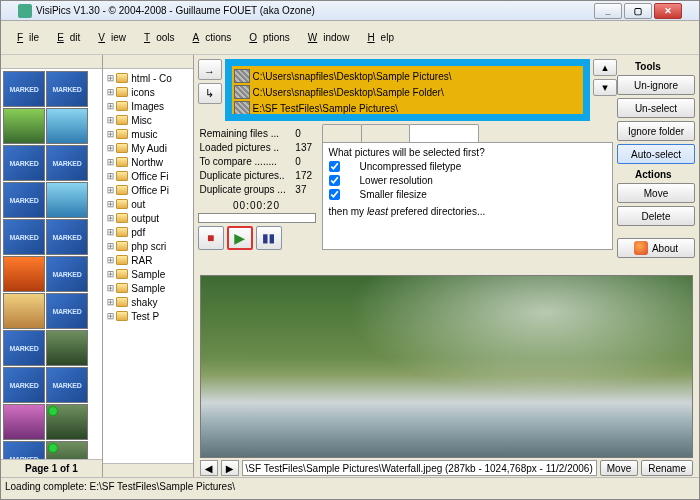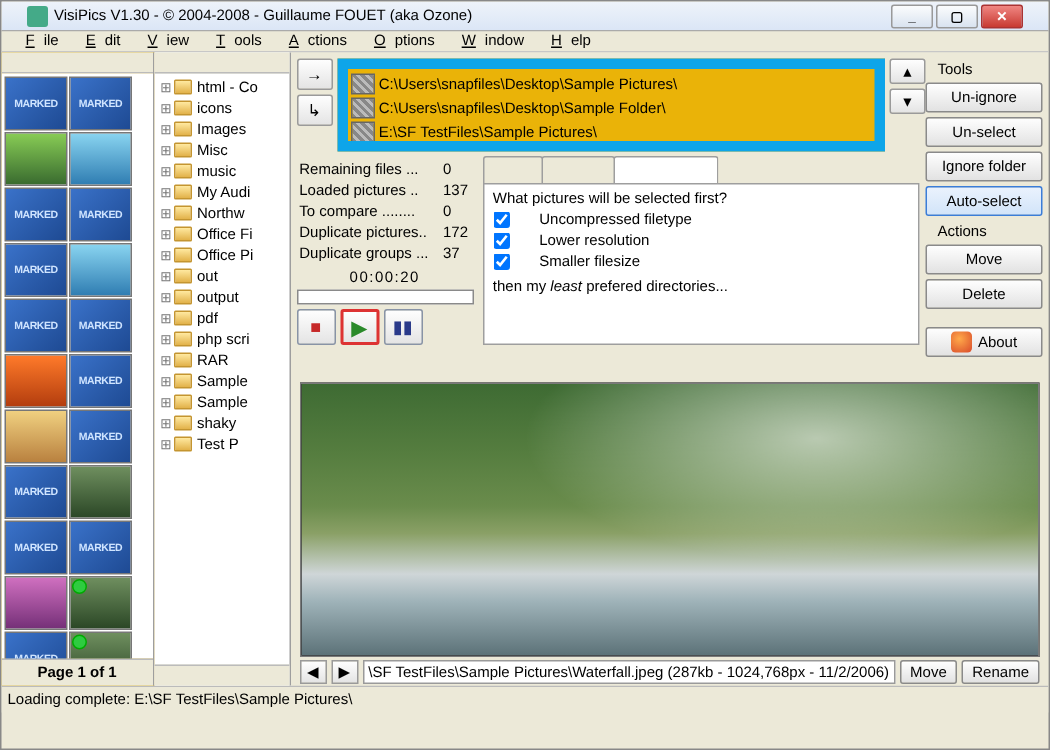--- a/index.html
+++ b/index.html
@@ -3,21 +3,21 @@
 <meta charset="utf-8">
 <style>
 *{box-sizing:border-box;margin:0;padding:0;font-family:Tahoma,Arial,sans-serif;font-size:10px}
 body{background:#ece9d8;width:700px;height:500px;overflow:hidden;border:1px solid #888}
 .titlebar{height:20px;background:linear-gradient(#eef3fa,#dbe6f6);display:flex;align-items:center;padding:0 17px;border-bottom:1px solid #aaa}
 .titlebar .icon{width:14px;height:14px;background:#4a8;border-radius:2px;margin-right:4px}
 .title-txt{flex:1;white-space:nowrap;overflow:hidden}
 .winbtns{display:flex;gap:2px}
 .winbtn{width:28px;height:16px;border:1px solid #999;border-radius:2px;background:linear-gradient(#fbfcfd,#d9e3f0);display:flex;align-items:center;justify-content:center;font-weight:bold;font-size:9px}
 .winbtn.close{background:linear-gradient(#f08682,#c83a32);color:#fff;border-color:#a33}
-.menubar{height:14px;background:#ece9d8;display:flex;align-items:center;padding:0 4px;border-bottom:1px solid #c7c7c7}
+.menubar{height:34px;background:#ece9d8;display:flex;align-items:center;padding:0 4px;border-bottom:1px solid #c7c7c7}
 .menubar span{padding:0 6px;cursor:default}
 .main{display:flex;height:422px}
 .left{width:184px;border-right:1px solid #9e9e9e;display:flex;flex-direction:column;background:#eab308}
 .thumbs{flex:1;overflow:hidden;background:#fff;padding:2px;display:flex;flex-wrap:wrap;gap:1px;align-content:flex-start}
 .th{width:42px;height:36px;background:linear-gradient(135deg,#6aa,#366);border:1px solid #777;position:relative;display:flex;align-items:center;justify-content:center}
 .th.marked{background:linear-gradient(135deg,#3a72c9,#1e4a93)}
 .th.marked::after{content:"MARKED";position:absolute;color:#cfe4ff;font-size:7px;font-weight:bold;letter-spacing:-0.3px}
 .th.n1{background:linear-gradient(#88cc55,#396b2f)}
 .th.n2{background:linear-gradient(#f0d080,#b9813f)}
 .th.n3{background:linear-gradient(#ff7a2a,#b33d0e)}
@@ -52,21 +52,21 @@
 .pbtn.stop{color:#c62828}
 .pbtn.play{border:2px solid #d33;color:#2a8a2a;font-size:14px}
 .pbtn.pause{color:#2a3a8a}
 .tabs{flex:1;display:flex;flex-direction:column}
 .tabbar{display:flex;height:18px}
 .tab{padding:18px 8px;border:1px solid #9e9e9e;border-bottom:none;background:#ece9d8;border-radius:2px 2px 0 0;margin-right:-1px}
 .tab.active{background:#fff}
 .tabbody{flex:1;border:1px solid #9e9e9e;background:#fff;padding:4px 6px}
 .tabbody label{display:flex;align-items:center;gap:20px;margin:3px 0}
 .sidecol{width:78px;display:flex;flex-direction:column;gap:3px}
-.sidecol h6{font-size:10px;font-weight:normal;margin:2px 8px 0}
+.sidecol h6{font-size:10px;font-weight:bold;margin:2px 18px 0}
 .btn{height:20px;border:1px solid #8a8a8a;border-radius:2px;background:linear-gradient(#fefefe,#e2e2e2);display:flex;align-items:center;justify-content:center;padding:0 6px}
 .btn.sel{border:1px solid #3b7dd8;background:linear-gradient(#eaf2fd,#d2e4f9)}
 .abouticon{width:14px;height:14px;background:radial-gradient(circle at 40% 35%,#ffa94a,#d94a2a);border-radius:3px;margin-right:4px}
 .preview{flex:1;margin:0 6px;border:1px solid #7a7a7a;background:#000;position:relative;overflow:hidden}
 .preview .img{position:absolute;inset:0;background:
  radial-gradient(ellipse at 70% 20%,rgba(255,255,255,.6),transparent 40%),
  linear-gradient(180deg,#3e6b33 0%,#557d3f 25%,#6a8c4c 45%,#8aa066 55%,#cfd6d8 70%,#9fb3b9 80%,#5c7278 100%)}
 .pfoot{height:18px;margin:1px 6px 0;display:flex;align-items:center;gap:3px}
 .pfoot .pfbtn{width:18px;height:16px;border:1px solid #9a9a9a;background:linear-gradient(#fefefe,#e4e4e4);display:flex;align-items:center;justify-content:center}
 .pfoot .pftxt{flex:1;border:1px solid #9a9a9a;background:#fff;padding:1px 3px;white-space:nowrap;overflow:hidden;height:16px;line-height:14px}

